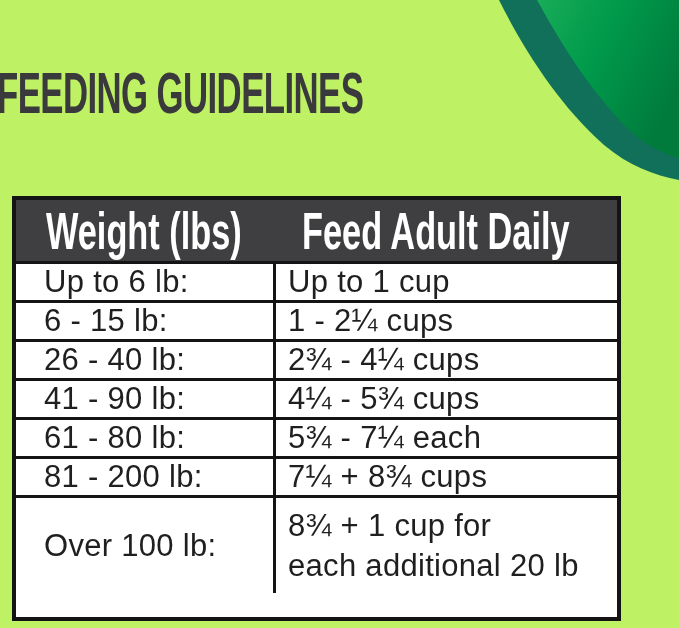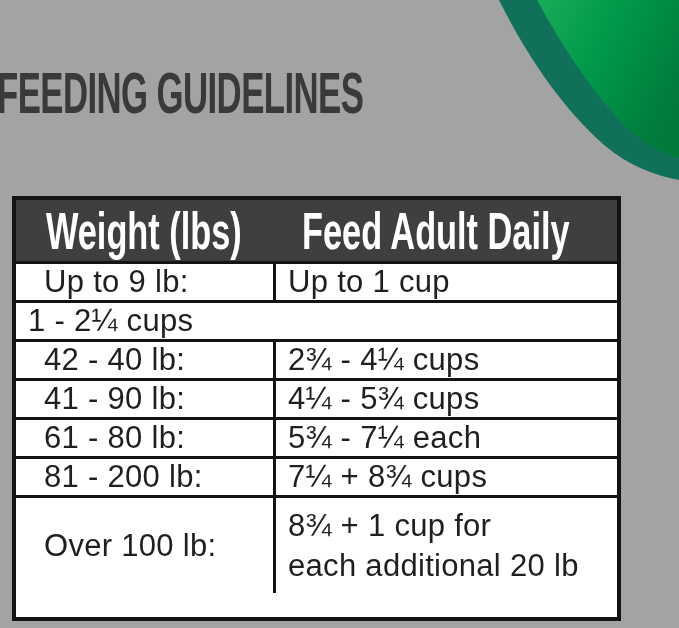--- a/index.html
+++ b/index.html
@@ -1,17 +1,17 @@
 <!DOCTYPE html>
 <html><head>
 <meta charset="utf-8">
 <style>
   html,body { margin:0; padding:0; background:#fff; }
   .page {
-    position:relative; width:679px; height:628px; background:#a3a3a3;
+    position:relative; width:679px; height:628px; background:#bef264;
     overflow:hidden; font-family:"Liberation Sans", sans-serif;
   }
 
   
   .swoosh { position:absolute; top:0; right:0; width:190px; height:190px; }
 
   
   .title {
     position:absolute; top:64px; left:-3px; margin:0;
     font-size:58px; font-weight:800; color:#3a3a3c;
@@ -73,35 +73,36 @@
     <div class="thead">
       <div class="th col-w">
         <span>Weight (lbs)</span>
       </div>
       <div class="th col-f">
         <span>Feed Adult Daily</span>
       </div>
     </div>
     <div id="tbody">
   <div class="tr">
-    <div class="td col-w">Up to 9 lb:</div>
+    <div class="td col-w">Up to 6 lb:</div>
     <div class="td col-f">
             <div>Up to 1 cup</div>
           </div>
   </div>
 
   <div class="tr">
+    <div class="td col-w">6 - 15 lb:</div>
     <div class="td col-f">
             <div>1 - 2¼ cups</div>
           </div>
   </div>
 
 
   <div class="tr">
-    <div class="td col-w">42 - 40 lb:</div>
+    <div class="td col-w">26 - 40 lb:</div>
     <div class="td col-f">
             <div>2¾ - 4¼ cups</div>
           </div>
   </div>
 
   <div class="tr">
     <div class="td col-w">41 - 90 lb:</div>
     <div class="td col-f">
             <div>4¼ - 5¾ cups</div>
           </div>

